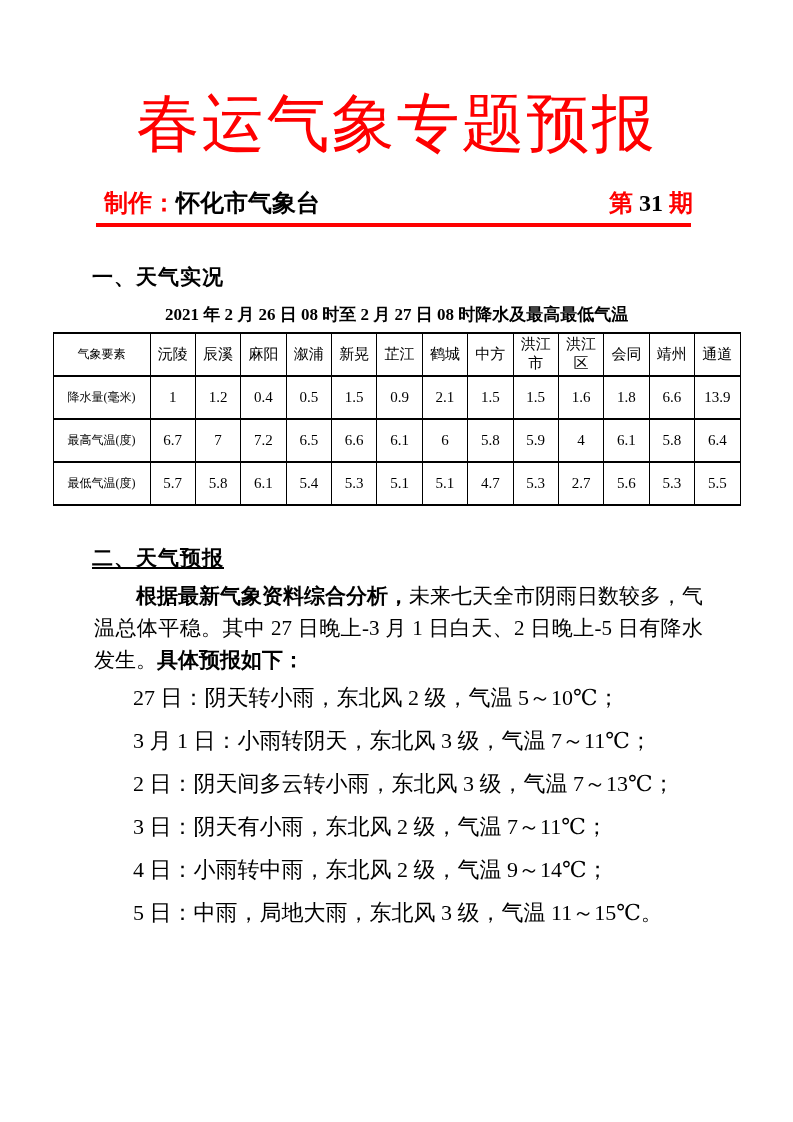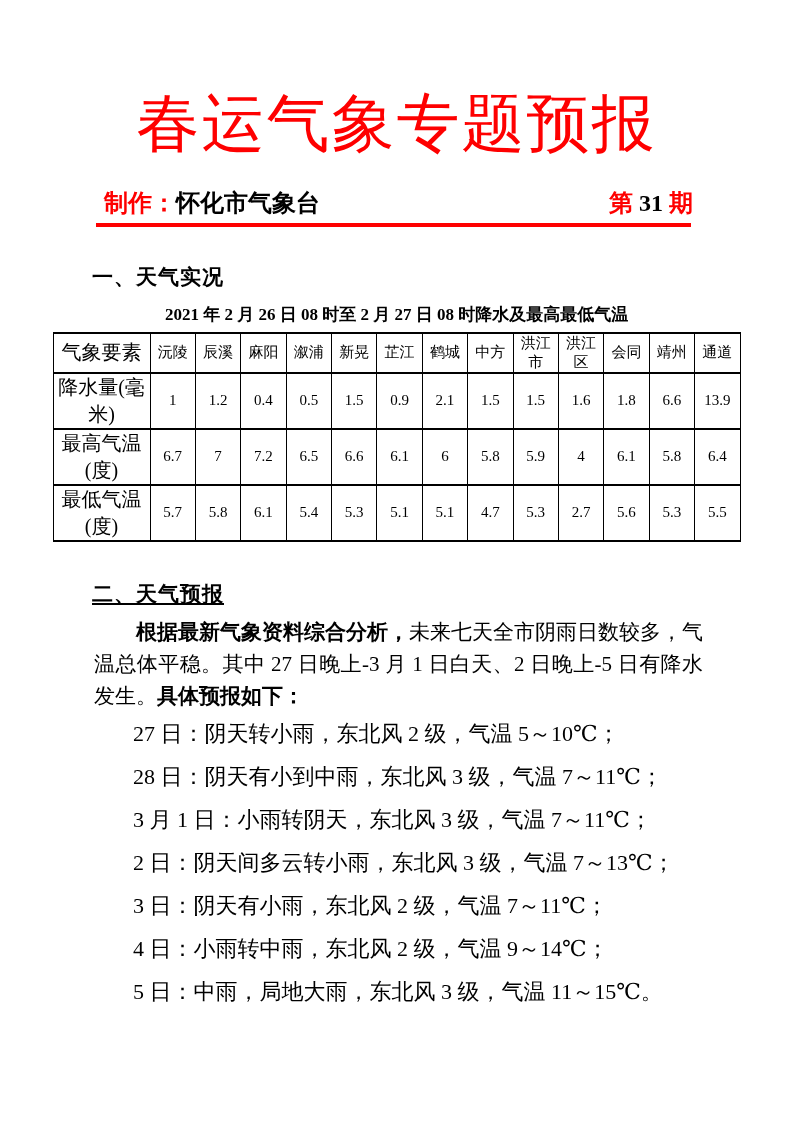--- a/index.html
+++ b/index.html
@@ -63,28 +63,28 @@
     width: 688px;
     border-collapse: collapse;
     table-layout: fixed;
     font-size: 15px;
     font-weight: normal;
   }
   table.weather th, table.weather td {
     border: 1px solid #000;
     border-top-width: 2px;
     border-bottom-width: 2px;
-    height: 24px;
+    height: 43px;
     text-align: center;
     vertical-align: middle;
     font-weight: normal;
     padding: 0 1px;
   }
   table.weather th.corner, table.weather th.rowlabel {
-    font-size: 20px;
+    font-size: 12px;
   }
   table.weather col.first { width: 97px; }
 
   .section2 { margin-top: 38px; text-decoration: underline; }
 
   .para {
     margin: 8px 90px 0 94px;
     font-size: 21px;
     line-height: 32px;
     text-align: justify;
@@ -208,21 +208,20 @@
   </table>
 
   <h2 class="section-heading section2">二、天气预报</h2>
 
   <p class="para">
     <span class="bold">根据最新气象资料综合分析，</span><span>未来七天全市阴雨日数较多，气温总体平稳。其中 27 日晚上-3 月 1 日白天、2 日晚上-5 日有降水发生。</span><span class="bold">具体预报如下：</span>
   </p>
 
   <div class="forecast" id="forecast-list">
       <p>27 日：阴天转小雨，东北风 2 级，气温 5～10℃；</p>
-      <p>28 日：阴天有小到中雨，东北风 3 级，气温 7～11℃；</p>
       <p>3 月 1 日：小雨转阴天，东北风 3 级，气温 7～11℃；</p>
       <p>2 日：阴天间多云转小雨，东北风 3 级，气温 7～13℃；</p>
       <p>3 日：阴天有小雨，东北风 2 级，气温 7～11℃；</p>
       <p>4 日：小雨转中雨，东北风 2 级，气温 9～14℃；</p>
       <p>5 日：中雨，局地大雨，东北风 3 级，气温 11～15℃。</p>
     </div>
 
 </div>
 
 </body></html>

